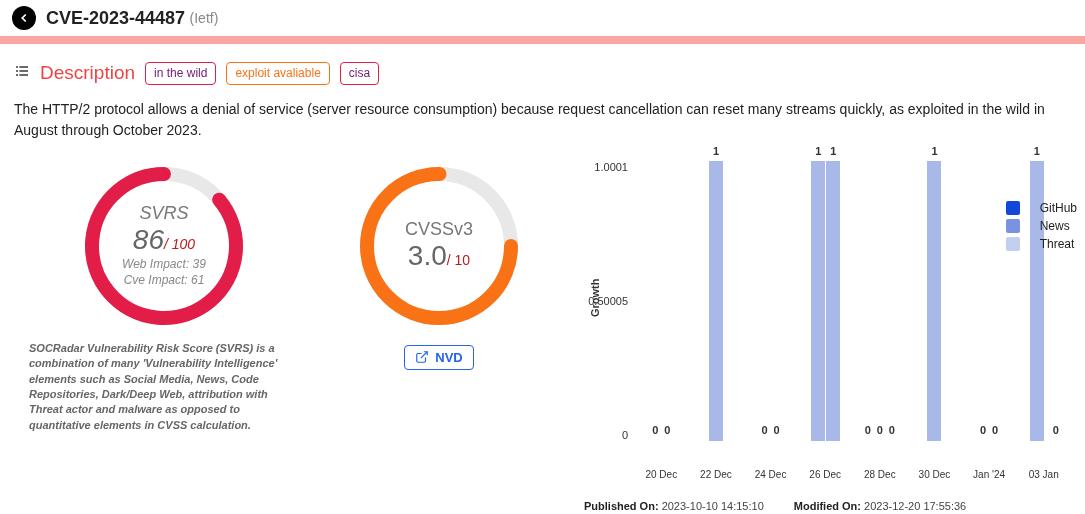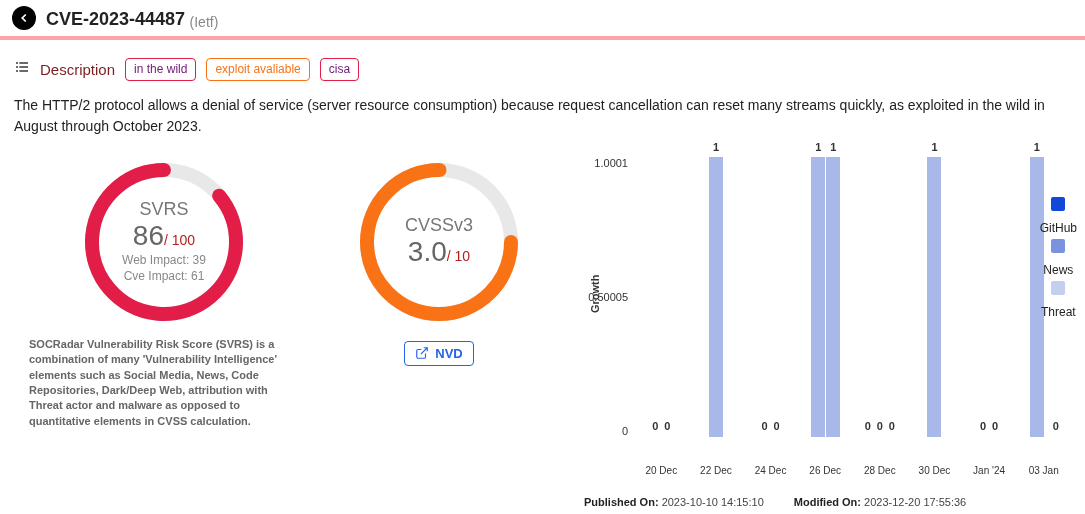--- a/index.html
+++ b/index.html
@@ -1,38 +1,38 @@
 <!DOCTYPE html>
 <html><head>
 <meta charset="utf-8">
 <style>
   * { box-sizing: border-box; margin: 0; padding: 0; }
   body { font-family: -apple-system, BlinkMacSystemFont, "Segoe UI", Arial, sans-serif; background: #fff; color: #222; width: 1085px; }
   
-  .header { display: flex; align-items: flex-end; padding: 6px 12px; border-bottom: 4px solid #fca5a5; }
+  .header { display: flex; align-items: center; padding: 6px 12px; border-bottom: 8px solid #fca5a5; }
   .back-btn { width: 24px; height: 24px; background: #000; border-radius: 50%; display: flex; align-items: center; justify-content: center; color: #fff; cursor: pointer; margin-right: 10px; font-weight: bold; }
   .title { font-size: 18px; font-weight: 700; color: #222; }
   .title-sub { font-size: 14px; font-weight: 400; color: #888; }
   
   .content { padding: 18px 14px; }
   
   .section-head { display: flex; align-items: center; gap: 10px; margin-bottom: 14px; }
   .list-icon { font-size: 16px; color: #222; }
-  .section-title { font-size: 15px; color: #7f1d1d; }
+  .section-title { font-size: 19px; color: #ef4444; }
   
   .tag { display: inline-block; padding: 2px 8px; border-radius: 4px; font-size: 12px; border: 1px solid; line-height: 1.4; }
   .tag-red { color: #701a75; border-color: #e11d48; }
   .tag-orange { color: #f97316; border-color: #f97316; }
   
   .description-text { font-size: 14px; color: #222; line-height: 1.5; margin-bottom: 20px; }
   
   .metrics-row { display: flex; gap: 0px; align-items: flex-start; }
   
   .gauge-col { display: flex; flex-direction: column; align-items: center; }
-  .gauge-col.svrs { width: 300px; }
+  .gauge-col.svrs { width: 300px; font-style: italic; }
   .gauge-col.cvss { width: 250px; }
   
   .gauge { position: relative; width: 170px; height: 170px; }
   .gauge svg { transform: rotate(-90deg); }
   .gauge-center { position: absolute; inset: 0; display: flex; flex-direction: column; align-items: center; justify-content: center; text-align: center; }
   .gauge-label { font-size: 18px; color: #777; }
   .gauge-score { font-size: 28px; color: #666; }
   .gauge-max { font-size: 14px; color: #b91c1c; }
   .gauge-detail { font-size: 12px; color: #888; line-height: 1.4; }
   
@@ -45,21 +45,21 @@
   .chart-area { position: relative; height: 300px; display: flex; }
   .y-axis-label { position: absolute; left: -8px; top: 50%; transform: rotate(-90deg) translateX(50%); transform-origin: center; font-size: 11px; font-weight: 600; color: #333; }
   .y-ticks { display: flex; flex-direction: column; justify-content: space-between; height: 280px; width: 50px; text-align: right; padding-right: 6px; font-size: 11px; color: #333; }
   .plot { flex: 1; position: relative; height: 280px; }
   .bar { width: 14px; background: #a8b8e8; position: relative; }
   .bar-label { position: absolute; top: -16px; left: 50%; transform: translateX(-50%); font-size: 11px; font-weight: 700; color: #333; }
   .x-ticks { display: flex; margin-left: 50px; margin-top: 8px; }
   .x-tick { flex: 1; text-align: center; font-size: 10px; color: #333; }
   
   .legend { position: absolute; right: -6px; top: 40px; font-size: 12px; }
-  .legend-item { display: flex; align-items: center; gap: 10px; margin-bottom: 4px; flex-direction: column; }
+  .legend-item { display: flex; align-items: center; gap: 20px; margin-bottom: 4px; }
   .legend-swatch { width: 14px; height: 14px; border-radius: 2px; }
   
   .meta-row { display: flex; gap: 30px; margin-top: 20px; font-size: 11px; }
   .meta-label { font-weight: 700; color: #222; }
   .meta-val { color: #444; }
 </style>
 </head>
 <body>
 
 <div class="header">

